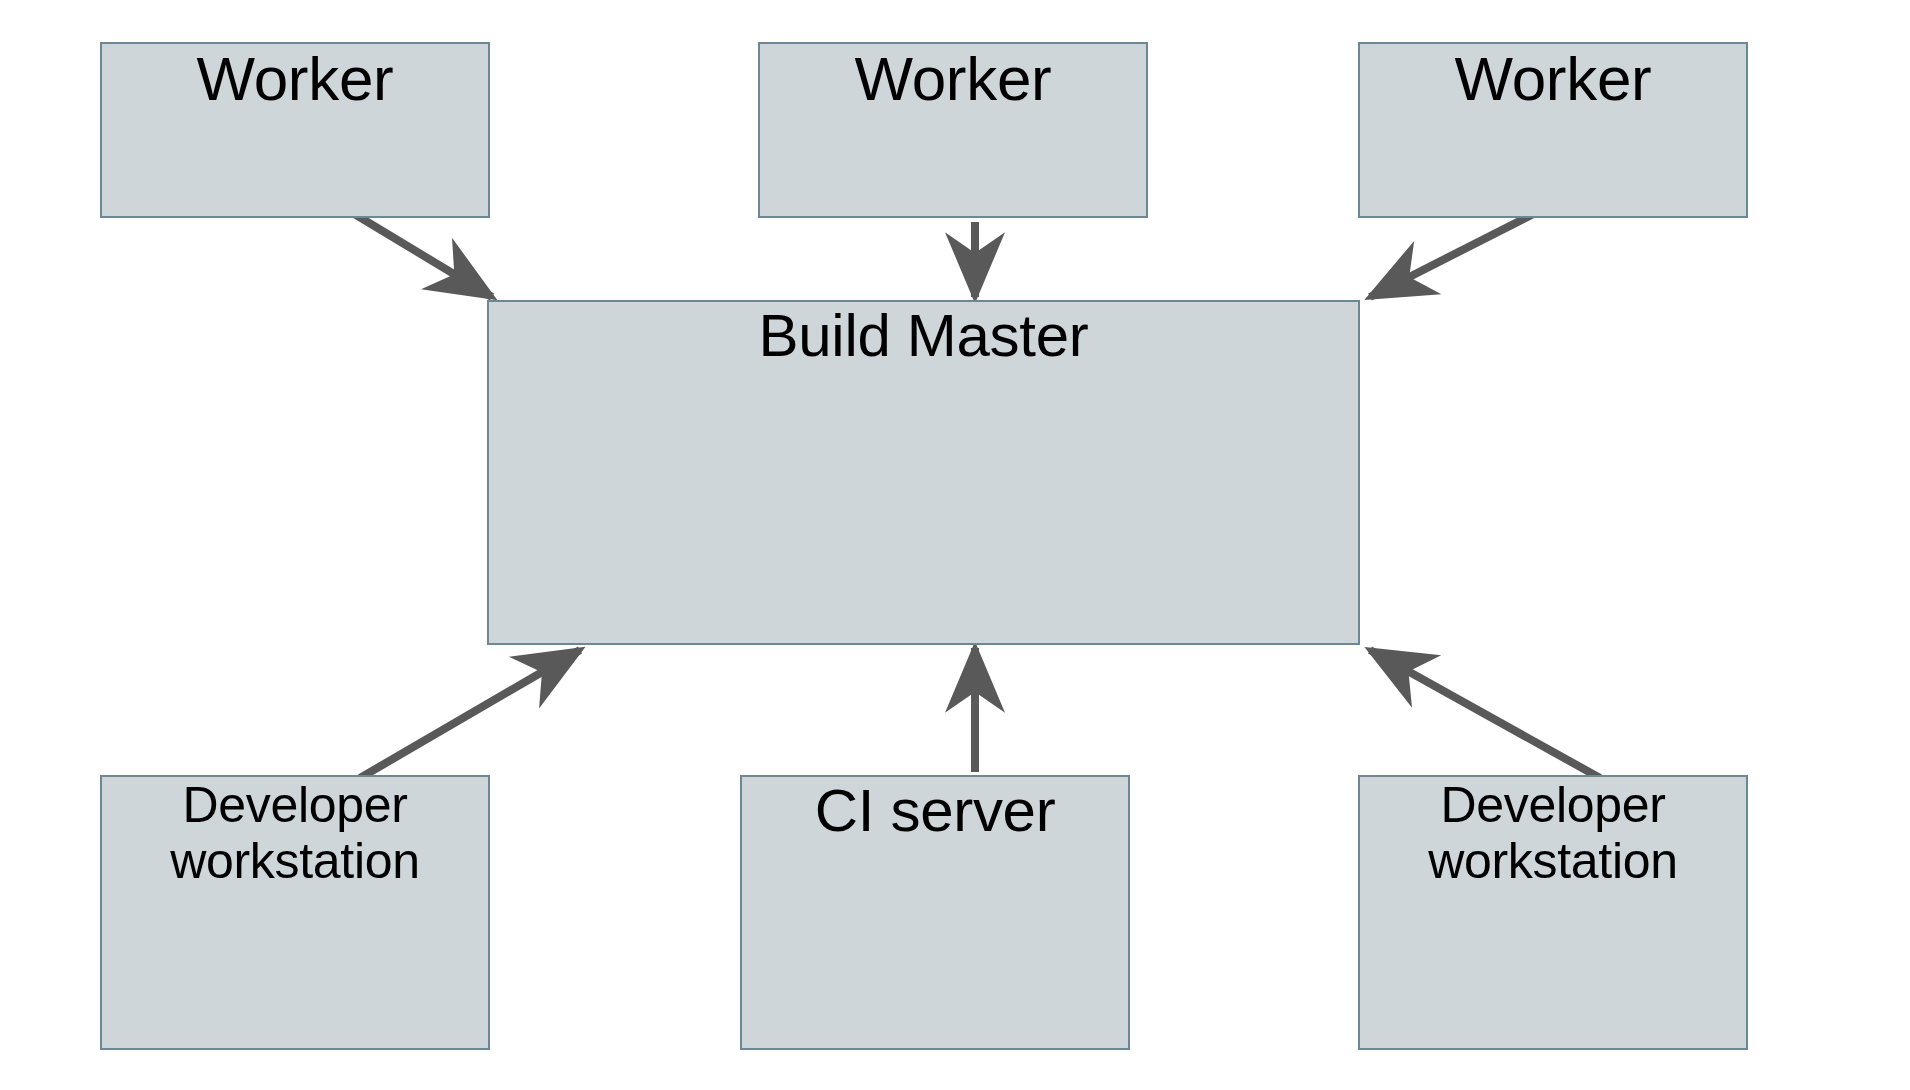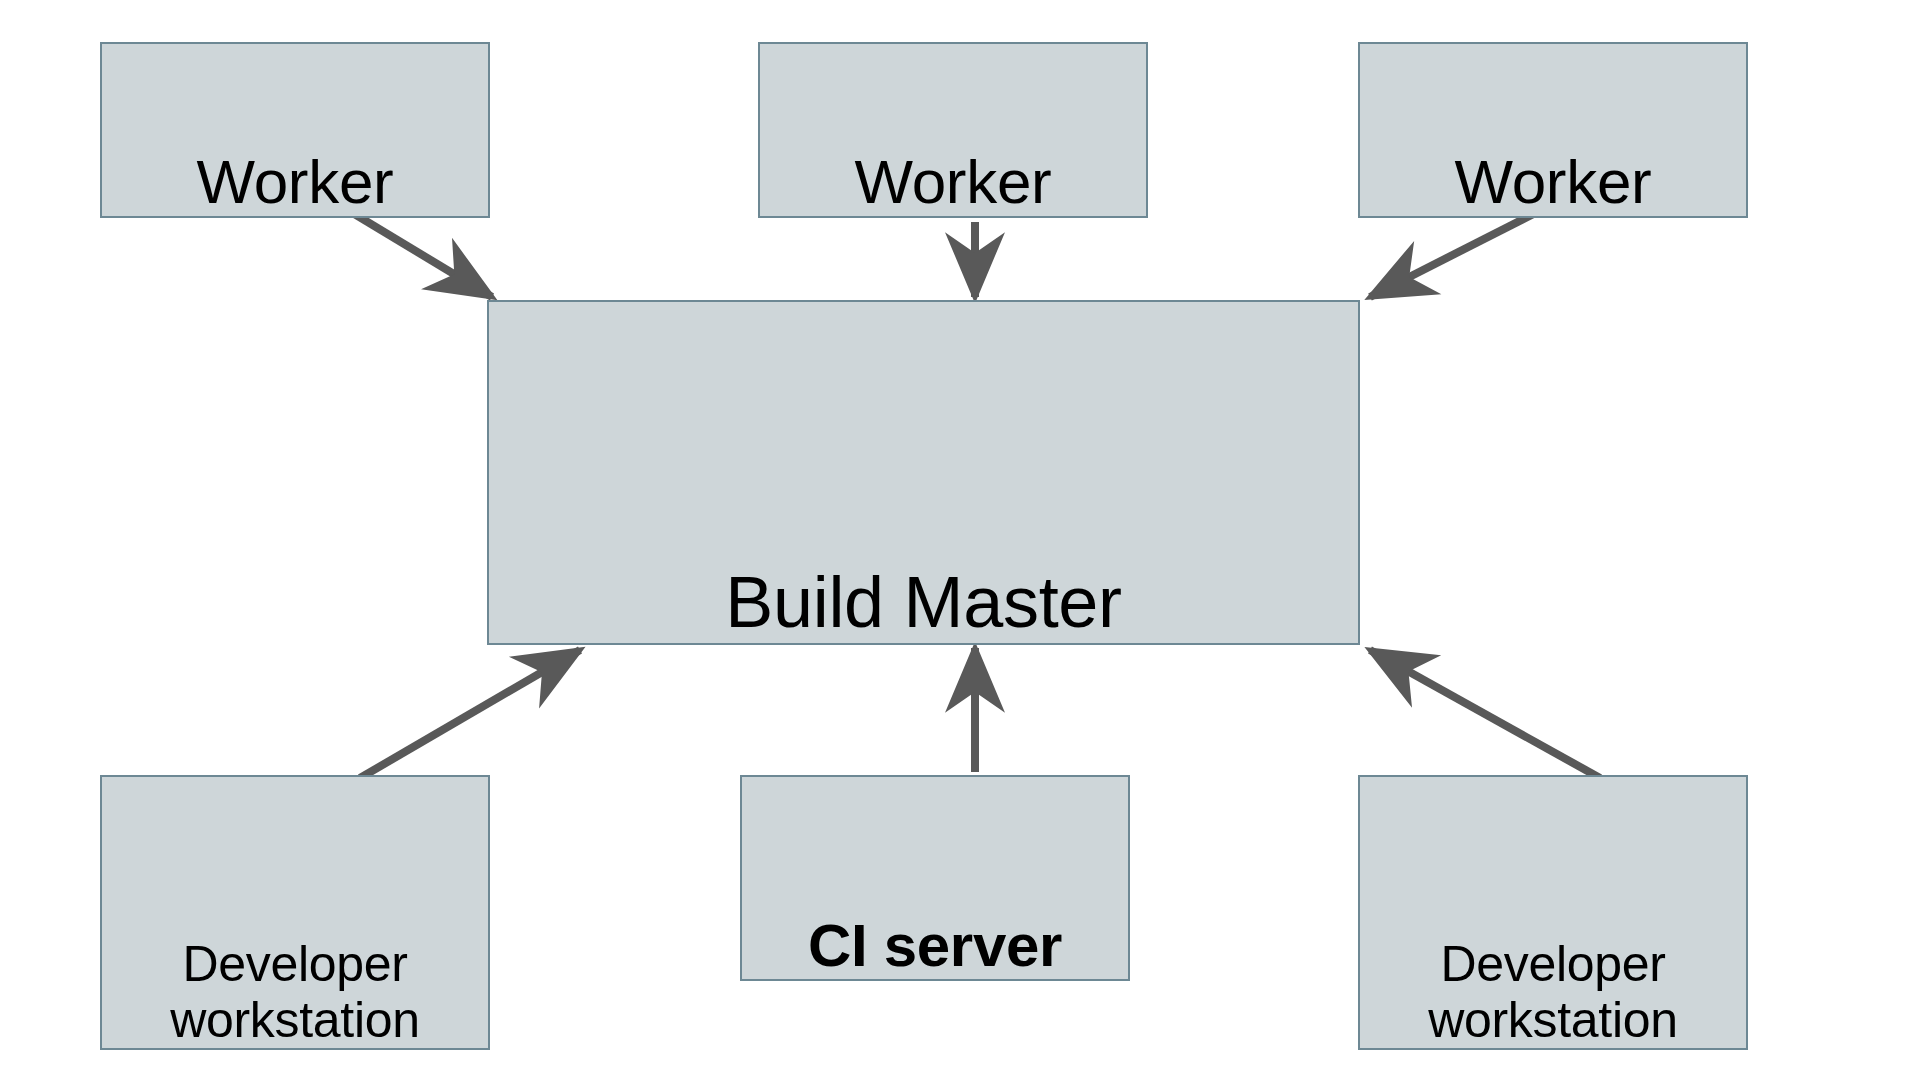--- a/index.html
+++ b/index.html
@@ -26,32 +26,32 @@
     width: 1910px;
     height: 1090px;
     pointer-events: none;
   }
   .node {
     position: absolute;
     box-sizing: border-box;
     background: #ced6d9;
     border: 2px solid #6d8894;
     display: flex;
-    align-items: flex-end;
+    align-items: flex-start;
     justify-content: center;
     text-align: center;
     color: #000000;
     font-family: "Liberation Sans", sans-serif;
     font-weight: 400;
     line-height: 1.12;
     letter-spacing: -0.3px;
     white-space: pre-line;
   }
   .node-worker   { font-size: 62px; }
-  .node-master   { font-size: 72px; }
+  .node-master   { font-size: 60px; }
   .node-dev      { font-size: 50px; }
   .node-ci       { font-size: 60px; }
 </style>
 </head>
 <body>
 
 <div id="diagram-root">
 
   <svg id="edges-layer" viewBox="0 0 1910 1090" width="1910" height="1090" xmlns="http://www.w3.org/2000/svg">
     <defs>
@@ -83,21 +83,21 @@
 
   <div class="node node-master" id="node-build-master" style="left: 487px; top: 300px; width: 873px; height: 345px; background: rgb(206, 214, 217); border-color: rgb(109, 136, 148); color: rgb(0, 0, 0);">
     <span>Build Master</span>
   </div>
 
   <div class="node node-dev" id="node-developer-workstation-left" style="left: 100px; top: 775px; width: 390px; height: 275px; background: rgb(206, 214, 217); border-color: rgb(109, 136, 148); color: rgb(0, 0, 0);">
     <span>Developer
 workstation</span>
   </div>
 
-  <div class="node node-ci" id="node-ci-server" style="left: 740px; top: 775px; width: 390px; height: 206px; background: rgb(206, 214, 217); border-color: rgb(109, 136, 148); color: rgb(0, 0, 0); font-weight: bold;">
+  <div class="node node-ci" id="node-ci-server" style="left: 740px; top: 775px; width: 390px; height: 275px; background: rgb(206, 214, 217); border-color: rgb(109, 136, 148); color: rgb(0, 0, 0);">
     <span>CI server</span>
   </div>
 
   <div class="node node-dev" id="node-developer-workstation-right" style="left: 1358px; top: 775px; width: 390px; height: 275px; background: rgb(206, 214, 217); border-color: rgb(109, 136, 148); color: rgb(0, 0, 0);">
     <span>Developer
 workstation</span>
   </div>
 
 </div>
 

